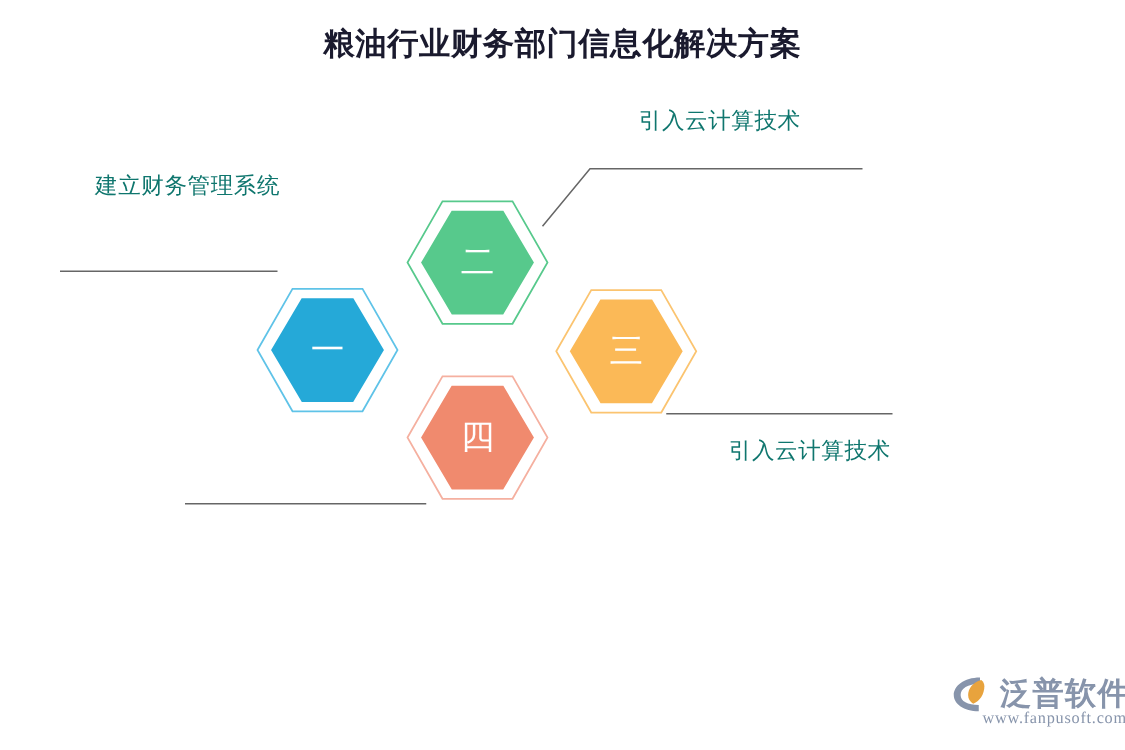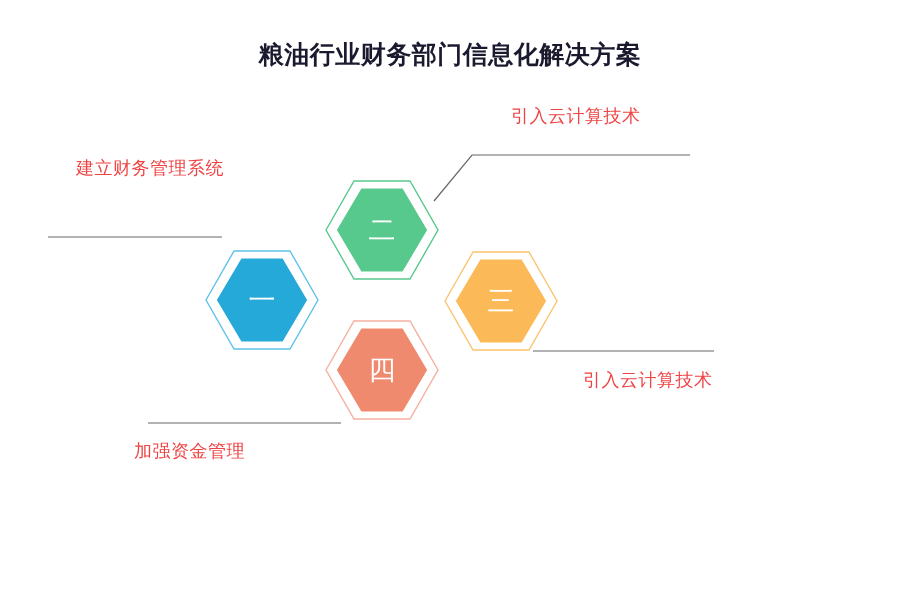--- a/index.html
+++ b/index.html
@@ -11,21 +11,20 @@
     background: #ffffff;
     font-family: "Liberation Sans", "DejaVu Sans", sans-serif;
     overflow: hidden;
   }
 
   #stage {
     position: relative;
     width: 900px;
     height: 424px;
     background: #ffffff;
-    margin-top: 20px;
   }
 
   
   #page-title {
     position: absolute;
     left: 0;
     top: 18px;
     width: 900px;
     text-align: center;
     font-size: 25px;
@@ -41,21 +40,21 @@
     left: 0;
     top: 0;
     width: 900px;
     height: 600px;
   }
 
   
   .callout-label {
     position: absolute;
     font-size: 18px;
-    color: #ef4444;
+    color: #0f766e;
     white-space: nowrap;
     letter-spacing: 0.5px;
   }
   #label-1 { left: 76px;  top: 136px; }
   #label-2 { left: 511px; top: 84px;  }
   #label-3 { left: 583px; top: 348px; }
   #label-4 { left: 134px; top: 419px; }
 
   
   .hex-numeral {
@@ -142,16 +141,25 @@
   </svg>
 
   <div class="hex-numeral" id="numeral-1">一</div>
   <div class="hex-numeral" id="numeral-2">二</div>
   <div class="hex-numeral" id="numeral-3">三</div>
   <div class="hex-numeral" id="numeral-4">四</div>
 
   <div class="callout-label" id="label-1">建立财务管理系统</div>
   <div class="callout-label" id="label-2">引入云计算技术</div>
   <div class="callout-label" id="label-3">引入云计算技术</div>
-  <div class="callout-label" id="label-4">加强资金管理</div>
 
+  <div id="brand-logo">
+    <svg id="brand-mark" width="34" height="30" viewBox="0 0 34 30">
+      <path d="M22 2 C9 2 1 9 1 16 C1 23 9 29 21 29 L21 24 C12 24 6.5 21 6.5 16
+               C6.5 11 12 7 22 7 Z" fill="#8794ab"></path>
+      <path d="M23 4 C16 6 12.5 11 12.5 16 C12.5 19 14 21.5 16.5 23
+               C22 21 25.5 15 25.5 9 C25.5 7 24.6 5.2 23 4 Z" fill="#e8a33d"></path>
+    </svg>
+    <div id="brand-name">泛普软件</div>
+    <div id="brand-url">www.fanpusoft.com</div>
+  </div>
 
 </div>
 
 </body></html>

